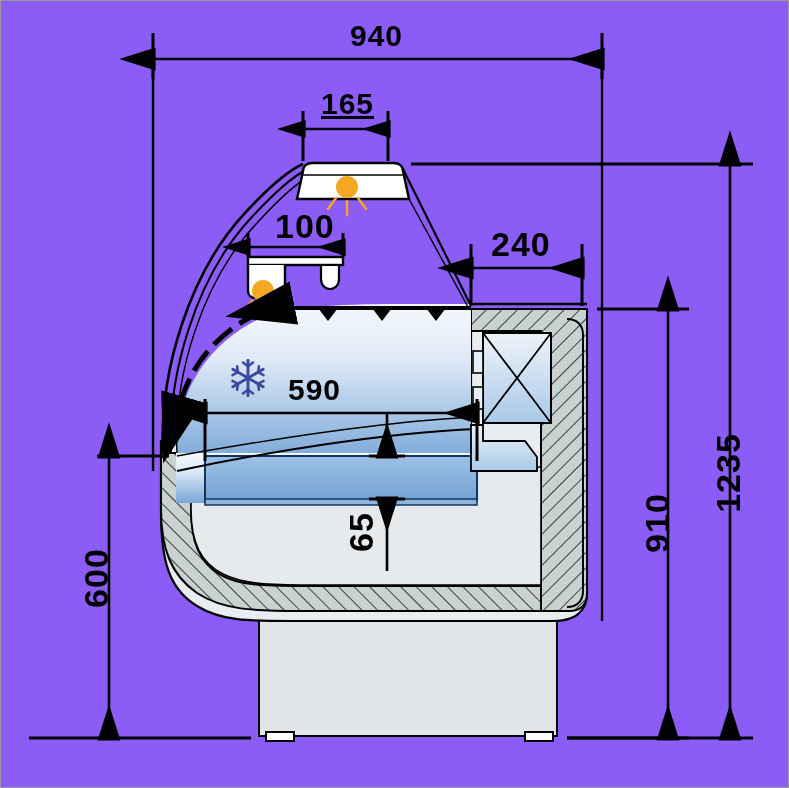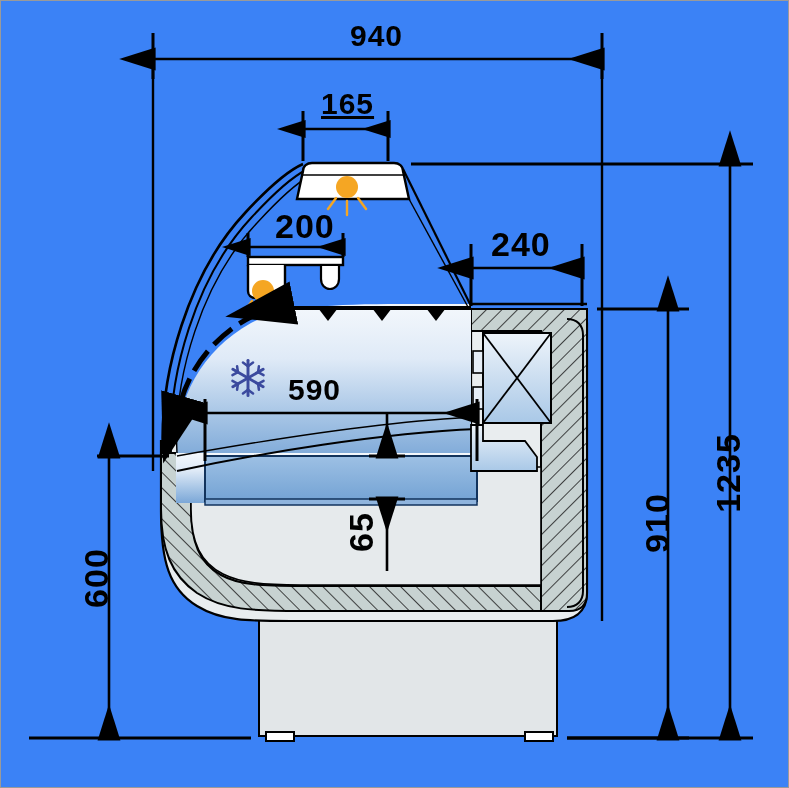--- a/index.html
+++ b/index.html
@@ -1,20 +1,20 @@
 <!DOCTYPE html>
 <html><head>
 <meta charset="utf-8">
 <style>
   html,body{margin:0;padding:0;background:#ffffff;}
   body{font-family:"Liberation Sans",sans-serif;}
   #root{
     position:relative;
     width:789px;height:788px;
-    background:#3b82f6;
+    background:#8b5cf6;
     box-sizing:border-box;
     border:1px solid #9a9a9a;
     overflow:hidden;
   }
   #canvas{position:absolute;left:0;top:0;width:789px;height:788px;}
   .dimtext{
     position:absolute;
     font-family:"Liberation Sans",sans-serif;
     font-size:30px;
     font-weight:700;
@@ -230,21 +230,21 @@
         <line x1="96" y1="455" x2="168" y2="455" stroke-width="3"></line>
         <line x1="28" y1="737" x2="250" y2="737" stroke-width="3"></line>
         <line x1="108" y1="455" x2="108" y2="737" stroke-width="2.6" marker-start="url(#ar)" marker-end="url(#ar)"></line>
       </g>
 
     </g>
   </svg>
 
   <div class="dimtext" style="left:349px;top:20px;">940</div>
   <div class="dimtext" style="left:320px;top:88px;text-decoration:underline;">165</div>
-  <div class="dimtext" style="left:274px;top:208px;font-size:34px;">200</div>
+  <div class="dimtext" style="left:274px;top:208px;font-size:34px;">100</div>
   <div class="dimtext" style="left:490px;top:226px;font-size:34px;">240</div>
   <div class="dimtext" style="left:287px;top:374px;font-size:30px;text-align:right;">590</div>
 
   <div class="dimtext rot" style="left:330px;top:514px;width:60px;text-align:center;font-size:34px;">65</div>
   <div class="dimtext rot" style="left:672px;top:455px;width:110px;text-align:center;font-size:34px;">1235</div>
   <div class="dimtext rot" style="left:611px;top:505px;width:90px;text-align:center;font-size:34px;">910</div>
   <div class="dimtext rot" style="left:50px;top:560px;width:90px;text-align:center;font-size:34px;">600</div>
 
   <div style="position:absolute;left:226px;top:356px;width:42px;height:42px;">
     <svg viewBox="0 0 100 100" width="42" height="42">

